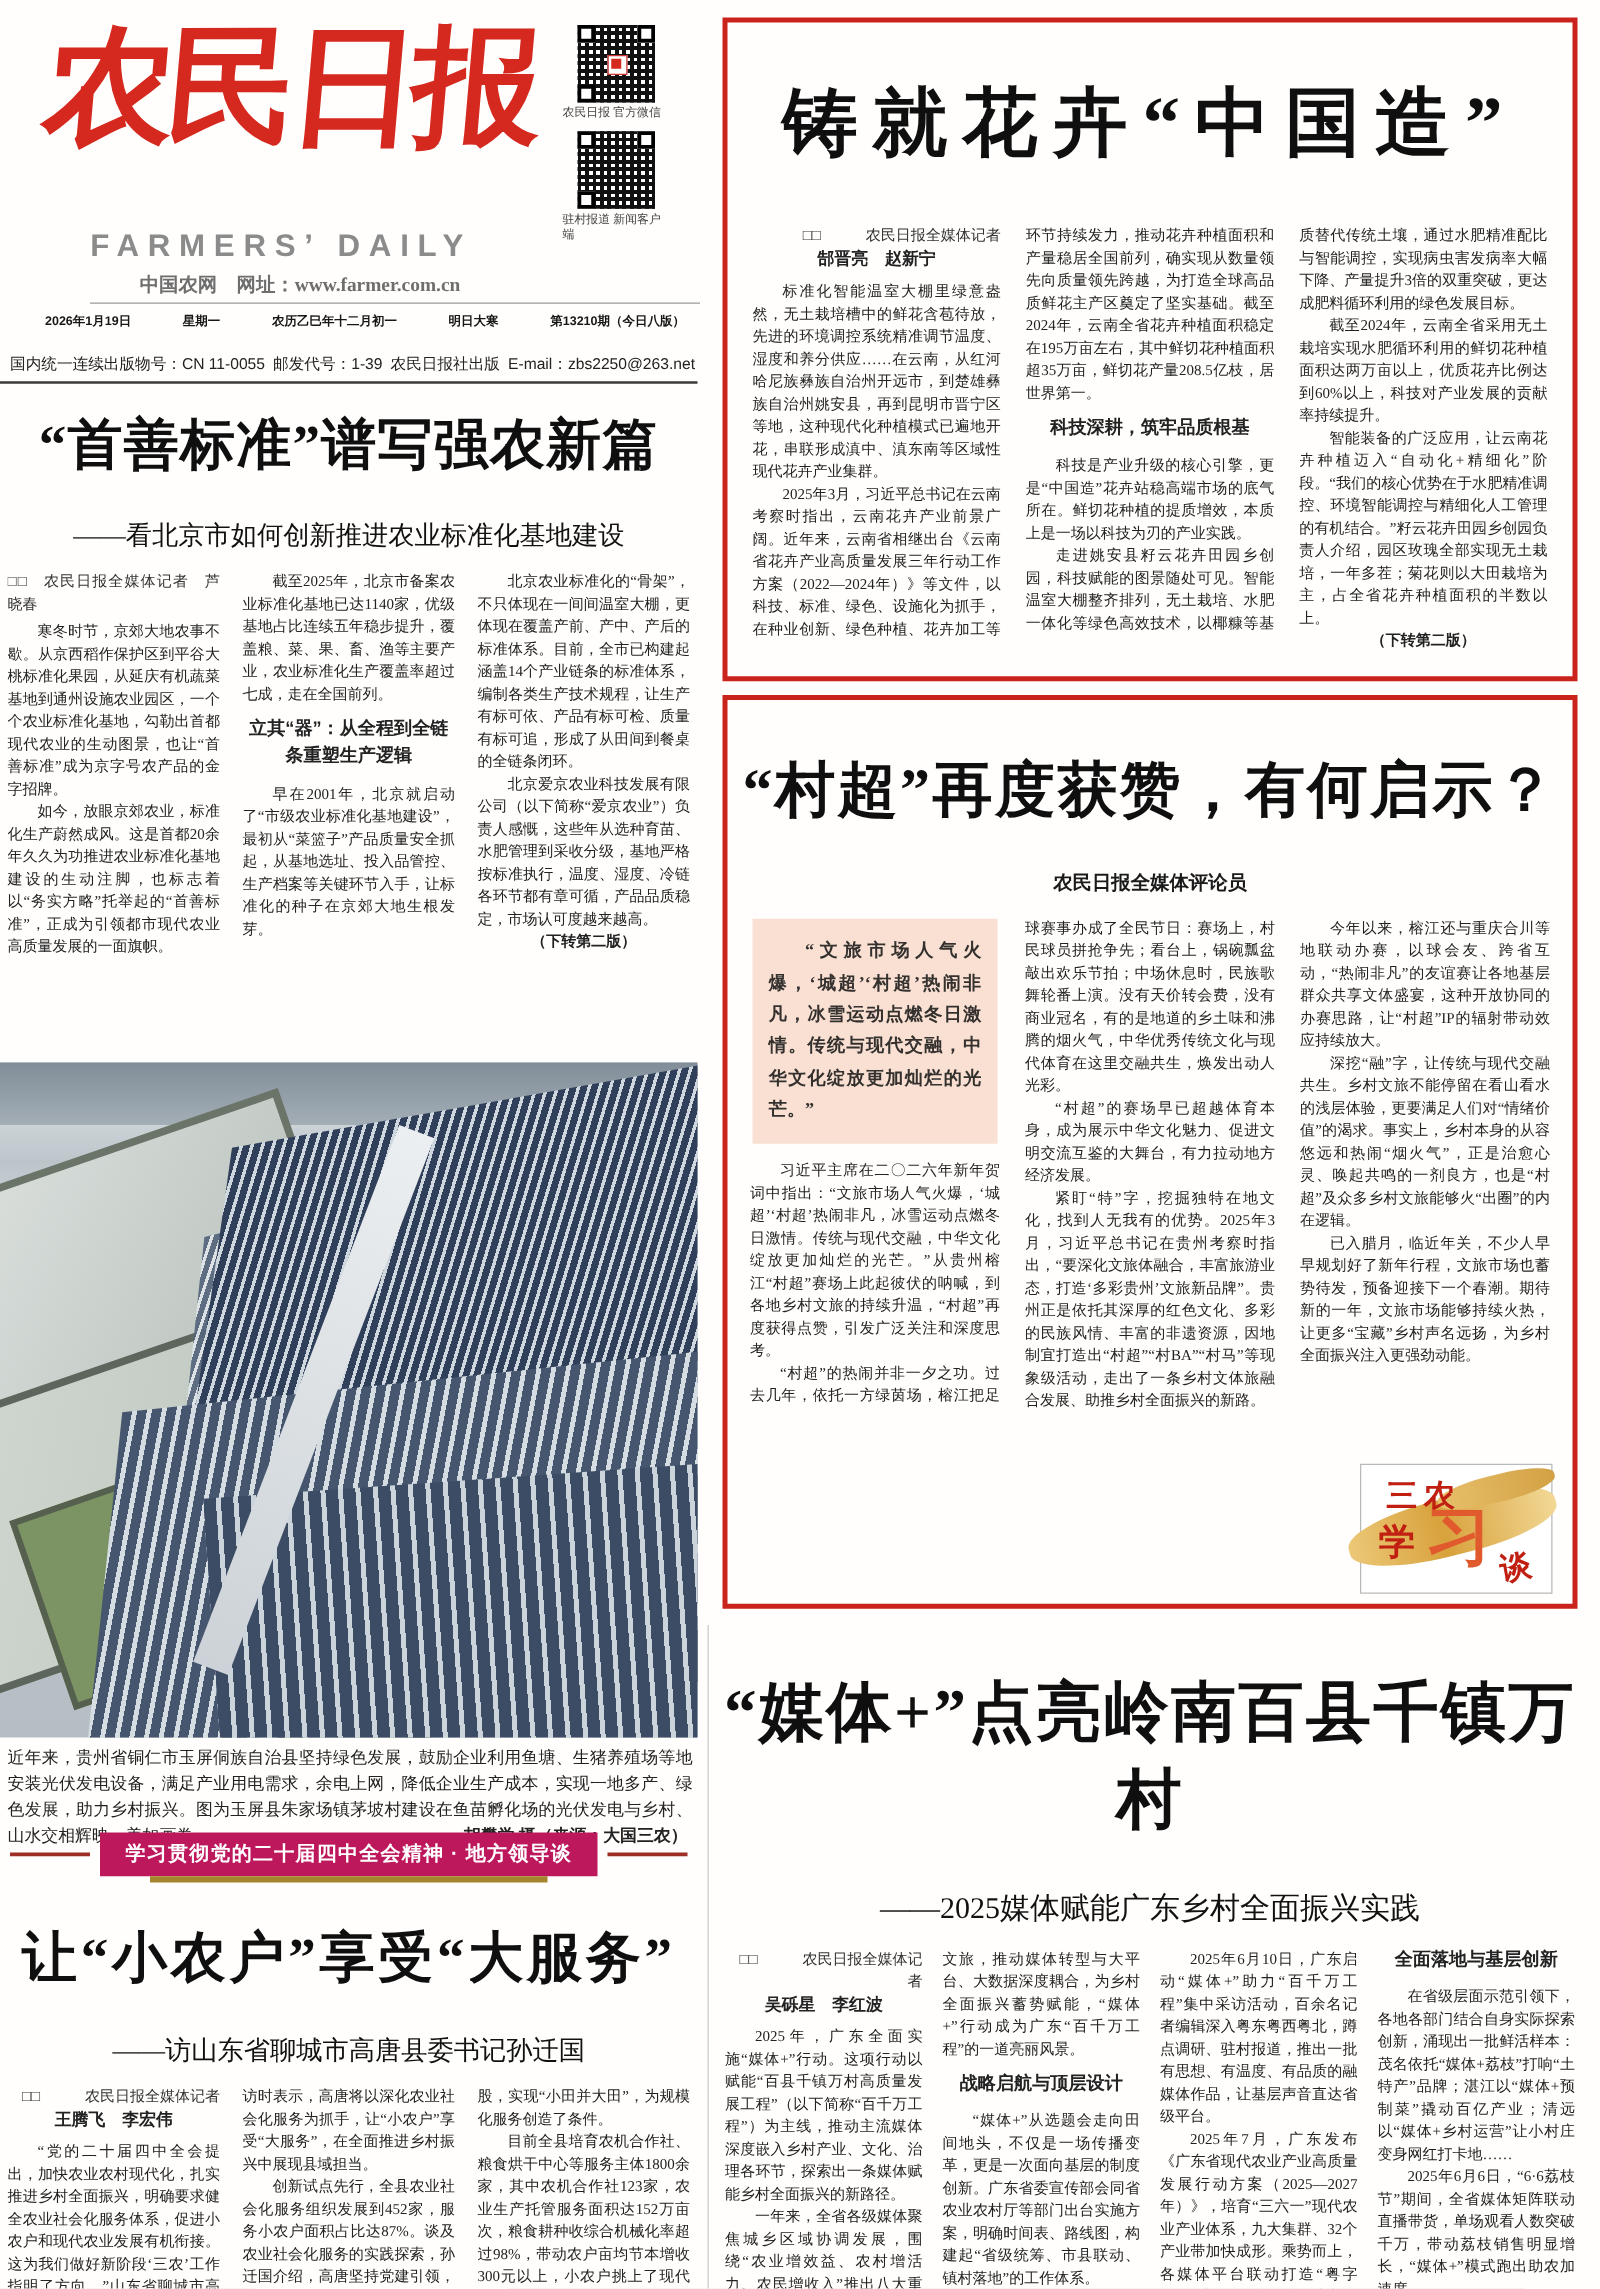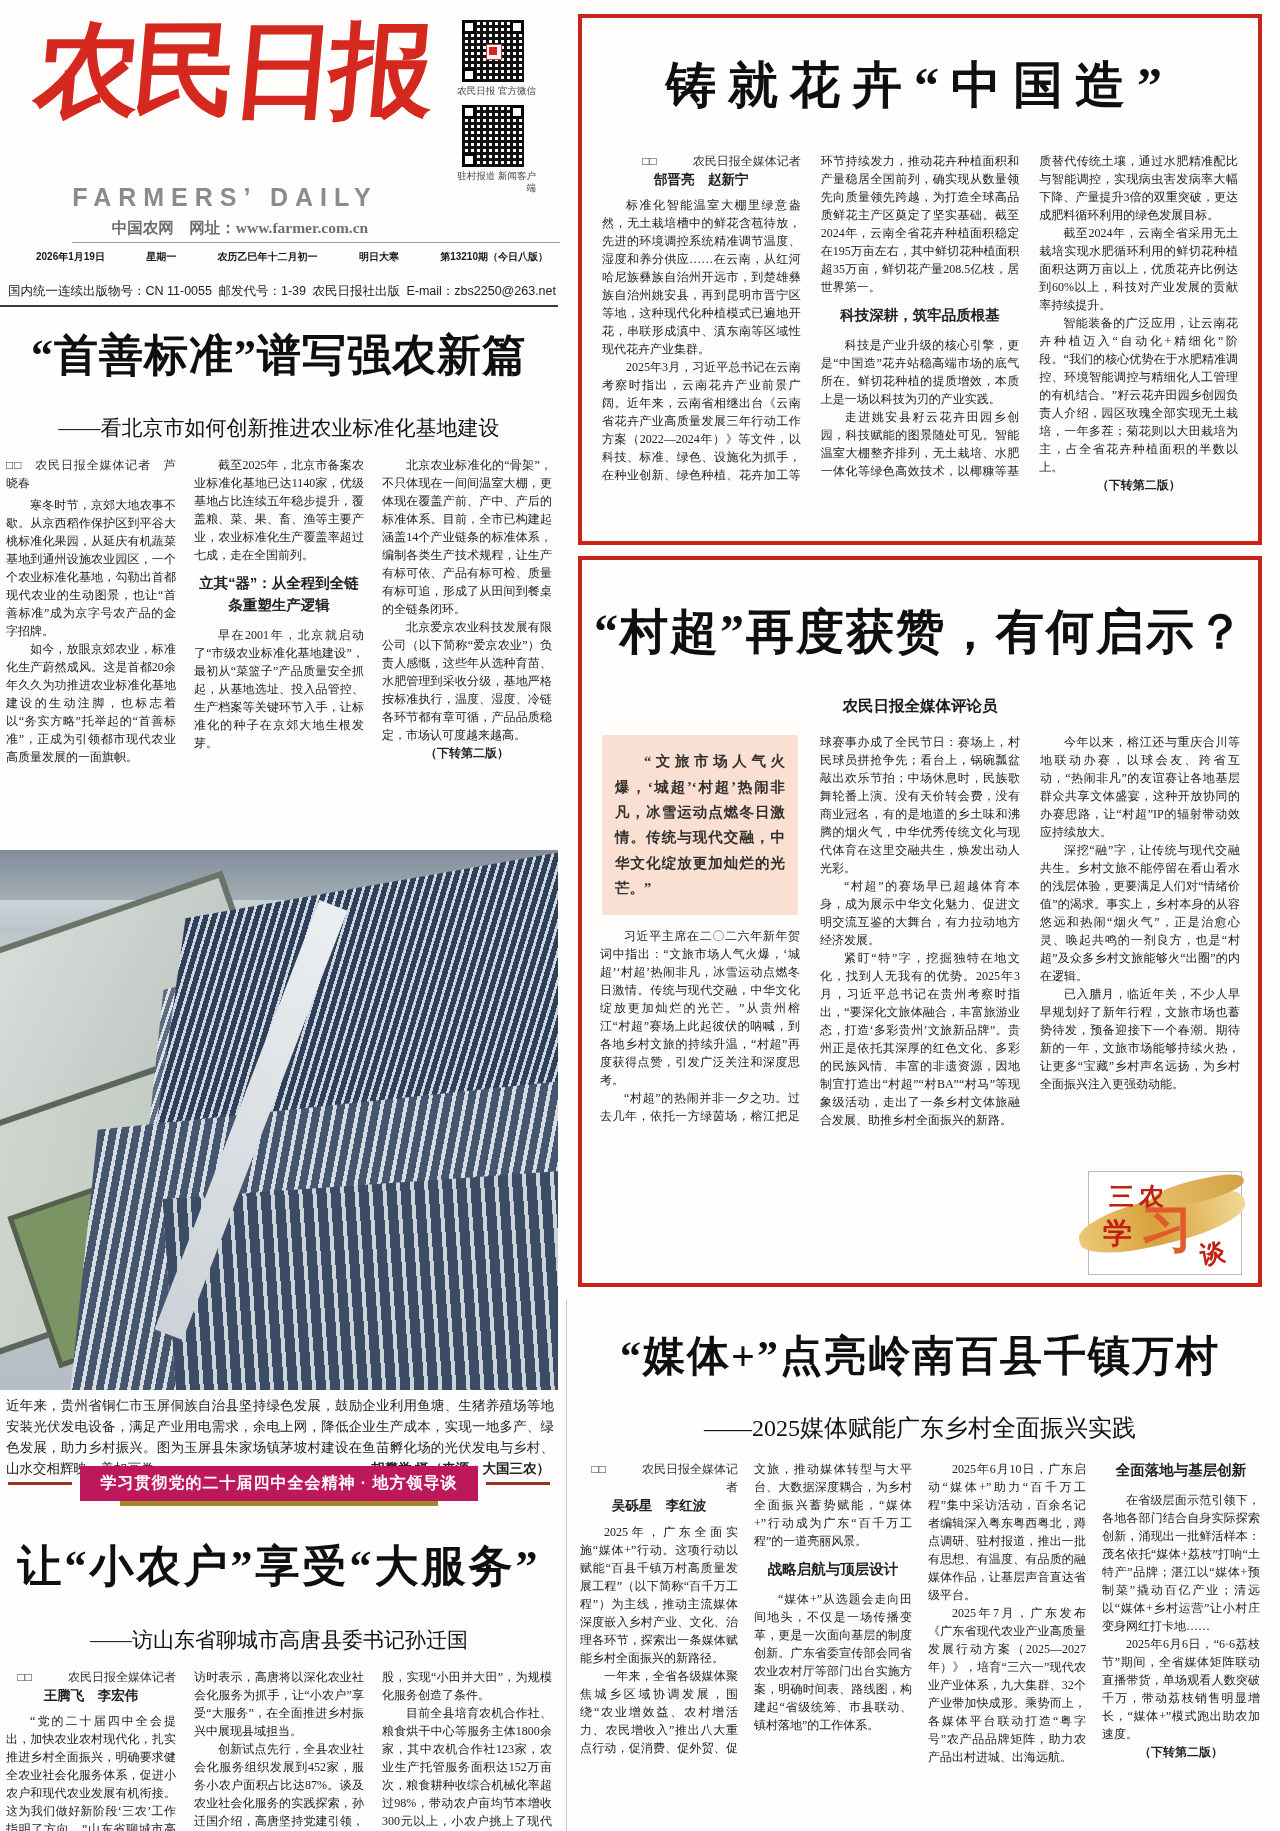--- a/index.html
+++ b/index.html
@@ -2,21 +2,21 @@
 <html><head>
 <meta charset="utf-8">
 <style>
   html,body{margin:0;padding:0;background:#e8e8e4;}
   .page{position:relative;width:1280px;height:1831px;margin:0 auto;background:#fffefc;overflow:hidden;
         font-family:"Liberation Serif","DejaVu Serif",serif;color:#1a1a1a;}
   
   .masthead{position:absolute;left:0;top:0;width:560px;height:306px;}
   .mast-title{position:absolute;left:36px;top:6px;width:410px;font-size:104px;line-height:1.25;
               font-weight:bold;color:#d5281e;letter-spacing:-6px;transform:skewX(-5deg);white-space:nowrap;}
-  .qr-col{position:absolute;left:450px;top:20px;width:86px;text-align:right;}
+  .qr-col{position:absolute;left:450px;top:20px;width:86px;text-align:left;}
   .qr{position:relative;width:62px;height:62px;margin:0 auto;background:
       repeating-linear-gradient(0deg,#111 0 3px,transparent 3px 6px),
       repeating-linear-gradient(90deg,#111 0 3px,#fff 3px 6px);}
   .qr .f{position:absolute;width:14px;height:14px;border:3px solid #000;background:#fff;box-sizing:border-box;}
   .qr .f.tl{left:0;top:0}.qr .f.tr{right:0;top:0}.qr .f.bl{left:0;bottom:0}
   .qr .seal{position:absolute;left:24px;top:24px;width:14px;height:14px;background:#fff;border:1px solid #c33;}
   .qr .seal i{position:absolute;left:2px;top:2px;width:8px;height:8px;background:#d5281e;}
   .qr-label{font-size:9.5px;line-height:1.25;color:#444;margin:3px 0 8px;font-family:"Liberation Sans",sans-serif;}
   .mast-en{position:absolute;left:0;top:183px;width:450px;text-align:center;font-family:"Liberation Sans",sans-serif;
            font-weight:bold;font-size:25px;color:#8b8b8b;letter-spacing:7px;}
@@ -81,41 +81,41 @@
   .ribbon:before{left:-10px;}.ribbon:after{right:-10px;}
   .ribbon .fold{position:absolute;left:10%;bottom:-5px;width:80%;height:5px;background:#a5862f;}
   
   .art-xnh{position:absolute;left:0;top:1508px;width:558px;height:323px;overflow:hidden;}
   .art-xnh .headline{font-size:44px;letter-spacing:3px;}
   .art-xnh .deck{margin-top:14px;font-size:21px;}
   .art-xnh .article-body{margin:14px 6px 0;height:200px;}
   
   .redbox{position:absolute;left:578px;width:684px;border:4px solid #c9231c;background:#fffefc;box-sizing:border-box;}
   .box-huahui{top:14px;height:531px;}
-  .box-huahui .headline{font-size:50px;letter-spacing:12px;}
+  .box-huahui .headline{font-size:60px;letter-spacing:12px;}
   .box-huahui .article-body{margin:20px 20px 0;height:392px;column-count:3;column-gap:20px;}
   .box-cunchao{top:556px;height:731px;}
   .box-cunchao .headline{margin-top:40px;font-size:48px;letter-spacing:2px;}
   .box-cunchao .byline-center{margin-top:1px;text-align:center;font-weight:bold;font-size:15.5px;
                               font-family:"Liberation Sans",sans-serif;}
   .box-cunchao .article-body{margin:16px 18px 0;height:546px;column-count:3;column-gap:20px;}
   .quotebox{background:#f9e0d2;padding:14px 13px;margin:2px 2px 12px;font-size:14.5px;line-height:1.75;
             font-weight:bold;color:#33302e;text-align:justify;text-indent:2em;break-inside:avoid;}
   .badge{position:absolute;right:16px;bottom:8px;width:152px;height:102px;border:1px solid #b9b9b9;background:#fff;}
   .badge .brush{position:absolute;left:-12px;top:26px;width:170px;height:46px;border-radius:45%;
                 background:linear-gradient(90deg,#ecc878,#d8a23c 45%,#f2d896);transform:rotate(-14deg);}
   .badge .brush2{position:absolute;left:60px;top:8px;width:96px;height:22px;border-radius:45%;
                  background:linear-gradient(90deg,#e7c06a,#d3a145);transform:rotate(-14deg);}
   .badge span{position:absolute;font-weight:bold;color:#c01f12;}
   .badge .b1{left:20px;top:8px;font-size:25px;letter-spacing:5px;}
   .badge .b2{left:14px;top:42px;font-size:29px;}
   .badge .b3{left:52px;top:22px;font-size:52px;color:#e05a2e;}
   .badge .b4{right:16px;bottom:4px;font-size:25px;transform:rotate(-10deg);}
   .art-meiti{position:absolute;left:578px;top:1300px;width:684px;height:531px;overflow:hidden;}
-  .art-meiti .headline{font-size:42px;letter-spacing:2px;}
+  .art-meiti .headline{font-size:52px;letter-spacing:2px;}
   .art-meiti .deck{margin-top:12px;font-size:24px;}
   .art-meiti .article-body{margin:16px 2px 0;height:400px;font-size:12px;}
   .vdivider{position:absolute;left:566px;top:1300px;height:531px;border-left:1px solid #c9c9c9;}
 </style>
 </head>
 <body>
 
 <div class="page">
 
   <header class="masthead">

